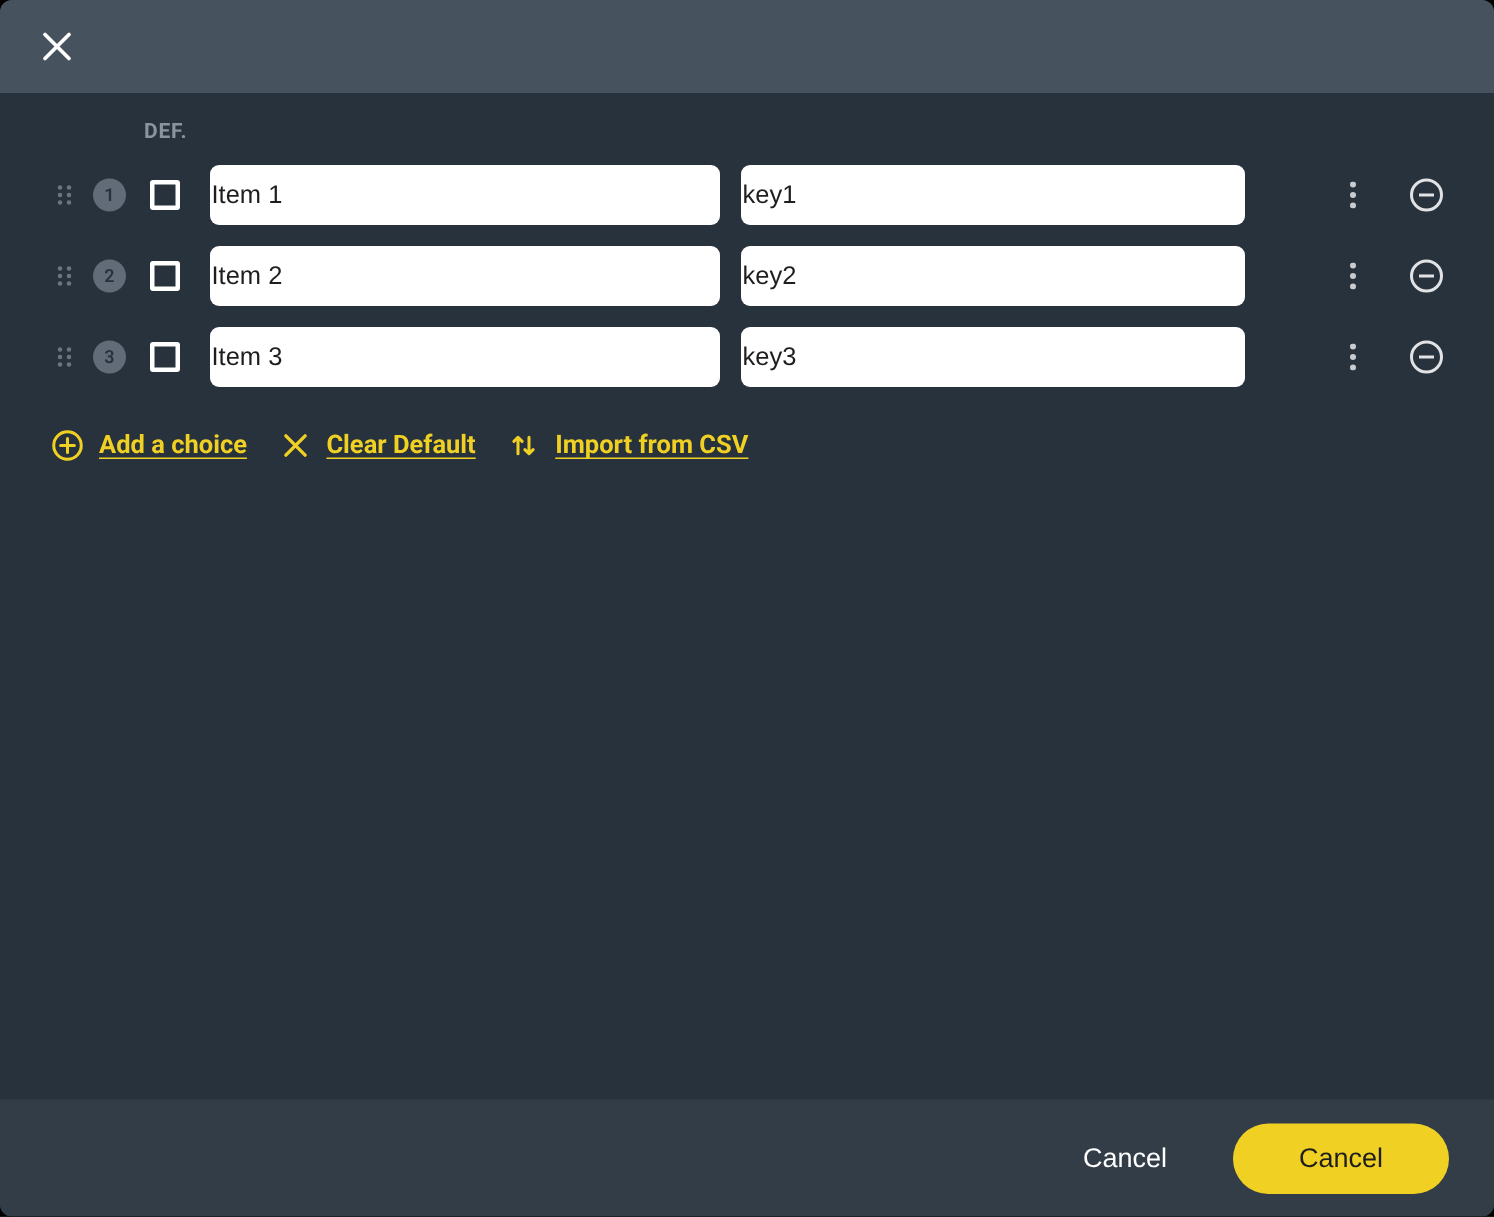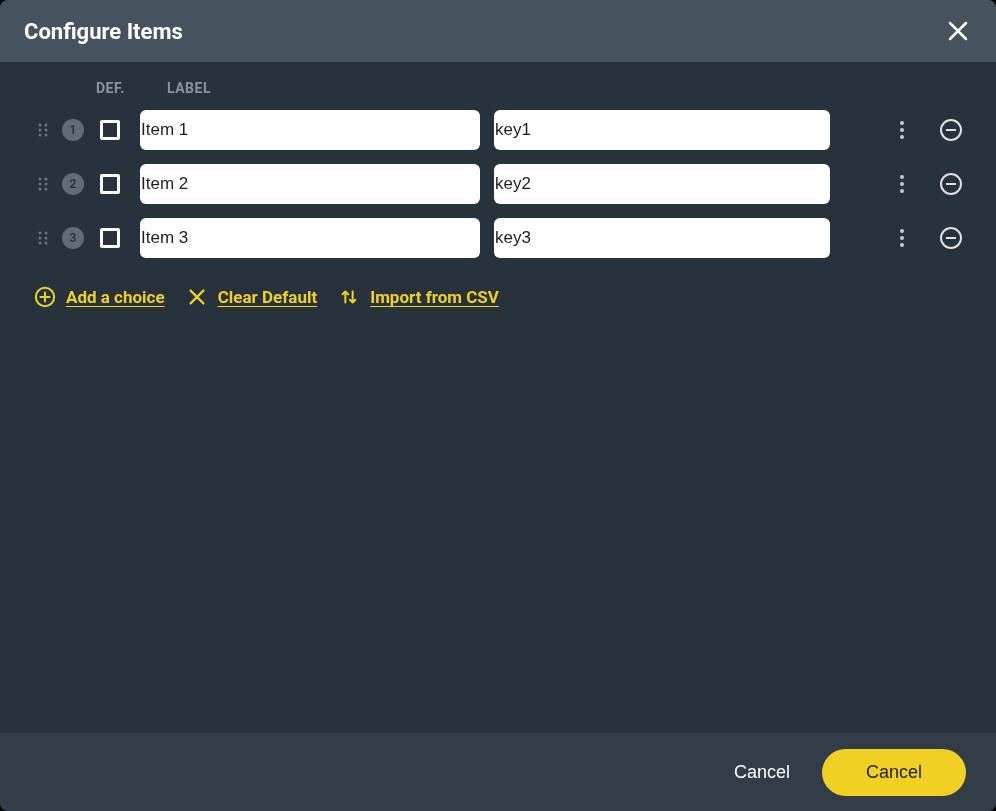--- a/index.html
+++ b/index.html
@@ -207,21 +207,21 @@
     .action-link svg {
       width: 22px;
       height: 22px;
     }
     .dialog-footer {
       height: 78px;
       background: #323d48;
       display: flex;
       align-items: center;
       justify-content: flex-end;
-      gap: 18px;
+      gap: 30px;
       padding: 0 30px;
     }
     .btn-cancel {
       background: transparent;
       border: none;
       color: #ffffff;
       font-size: 18px;
       font-weight: 500;
       cursor: pointer;
       padding: 10px 14px;
@@ -236,33 +236,31 @@
       border-radius: 24px;
       cursor: pointer;
     }
   </style>
 </head>
 <body>
 
 <div class="dialog">
 
   <div class="dialog-header">
-    <div class="dialog-title">Configure Items</div>
     <div class="close-btn">
       <svg viewBox="0 0 20 20">
         <path d="M2 2 L18 18 M18 2 L2 18" stroke="currentColor" stroke-width="2.5" stroke-linecap="round" fill="none"></path>
       </svg>
     </div>
   </div>
 
   <div class="dialog-body">
 
     <div class="column-headers">
       <div class="col-header col-def">DEF.</div>
-      <div class="col-header col-label">LABEL</div>
     </div>
 
     <div class="rows">
 
       <div class="item-row">
         <div class="drag-handle">
           <svg viewBox="0 0 14 14">
             <circle cx="4" cy="2" r="1.5" fill="currentColor"></circle>
               <circle cx="10" cy="2" r="1.5" fill="currentColor"></circle>
             <circle cx="4" cy="7" r="1.5" fill="currentColor"></circle>

